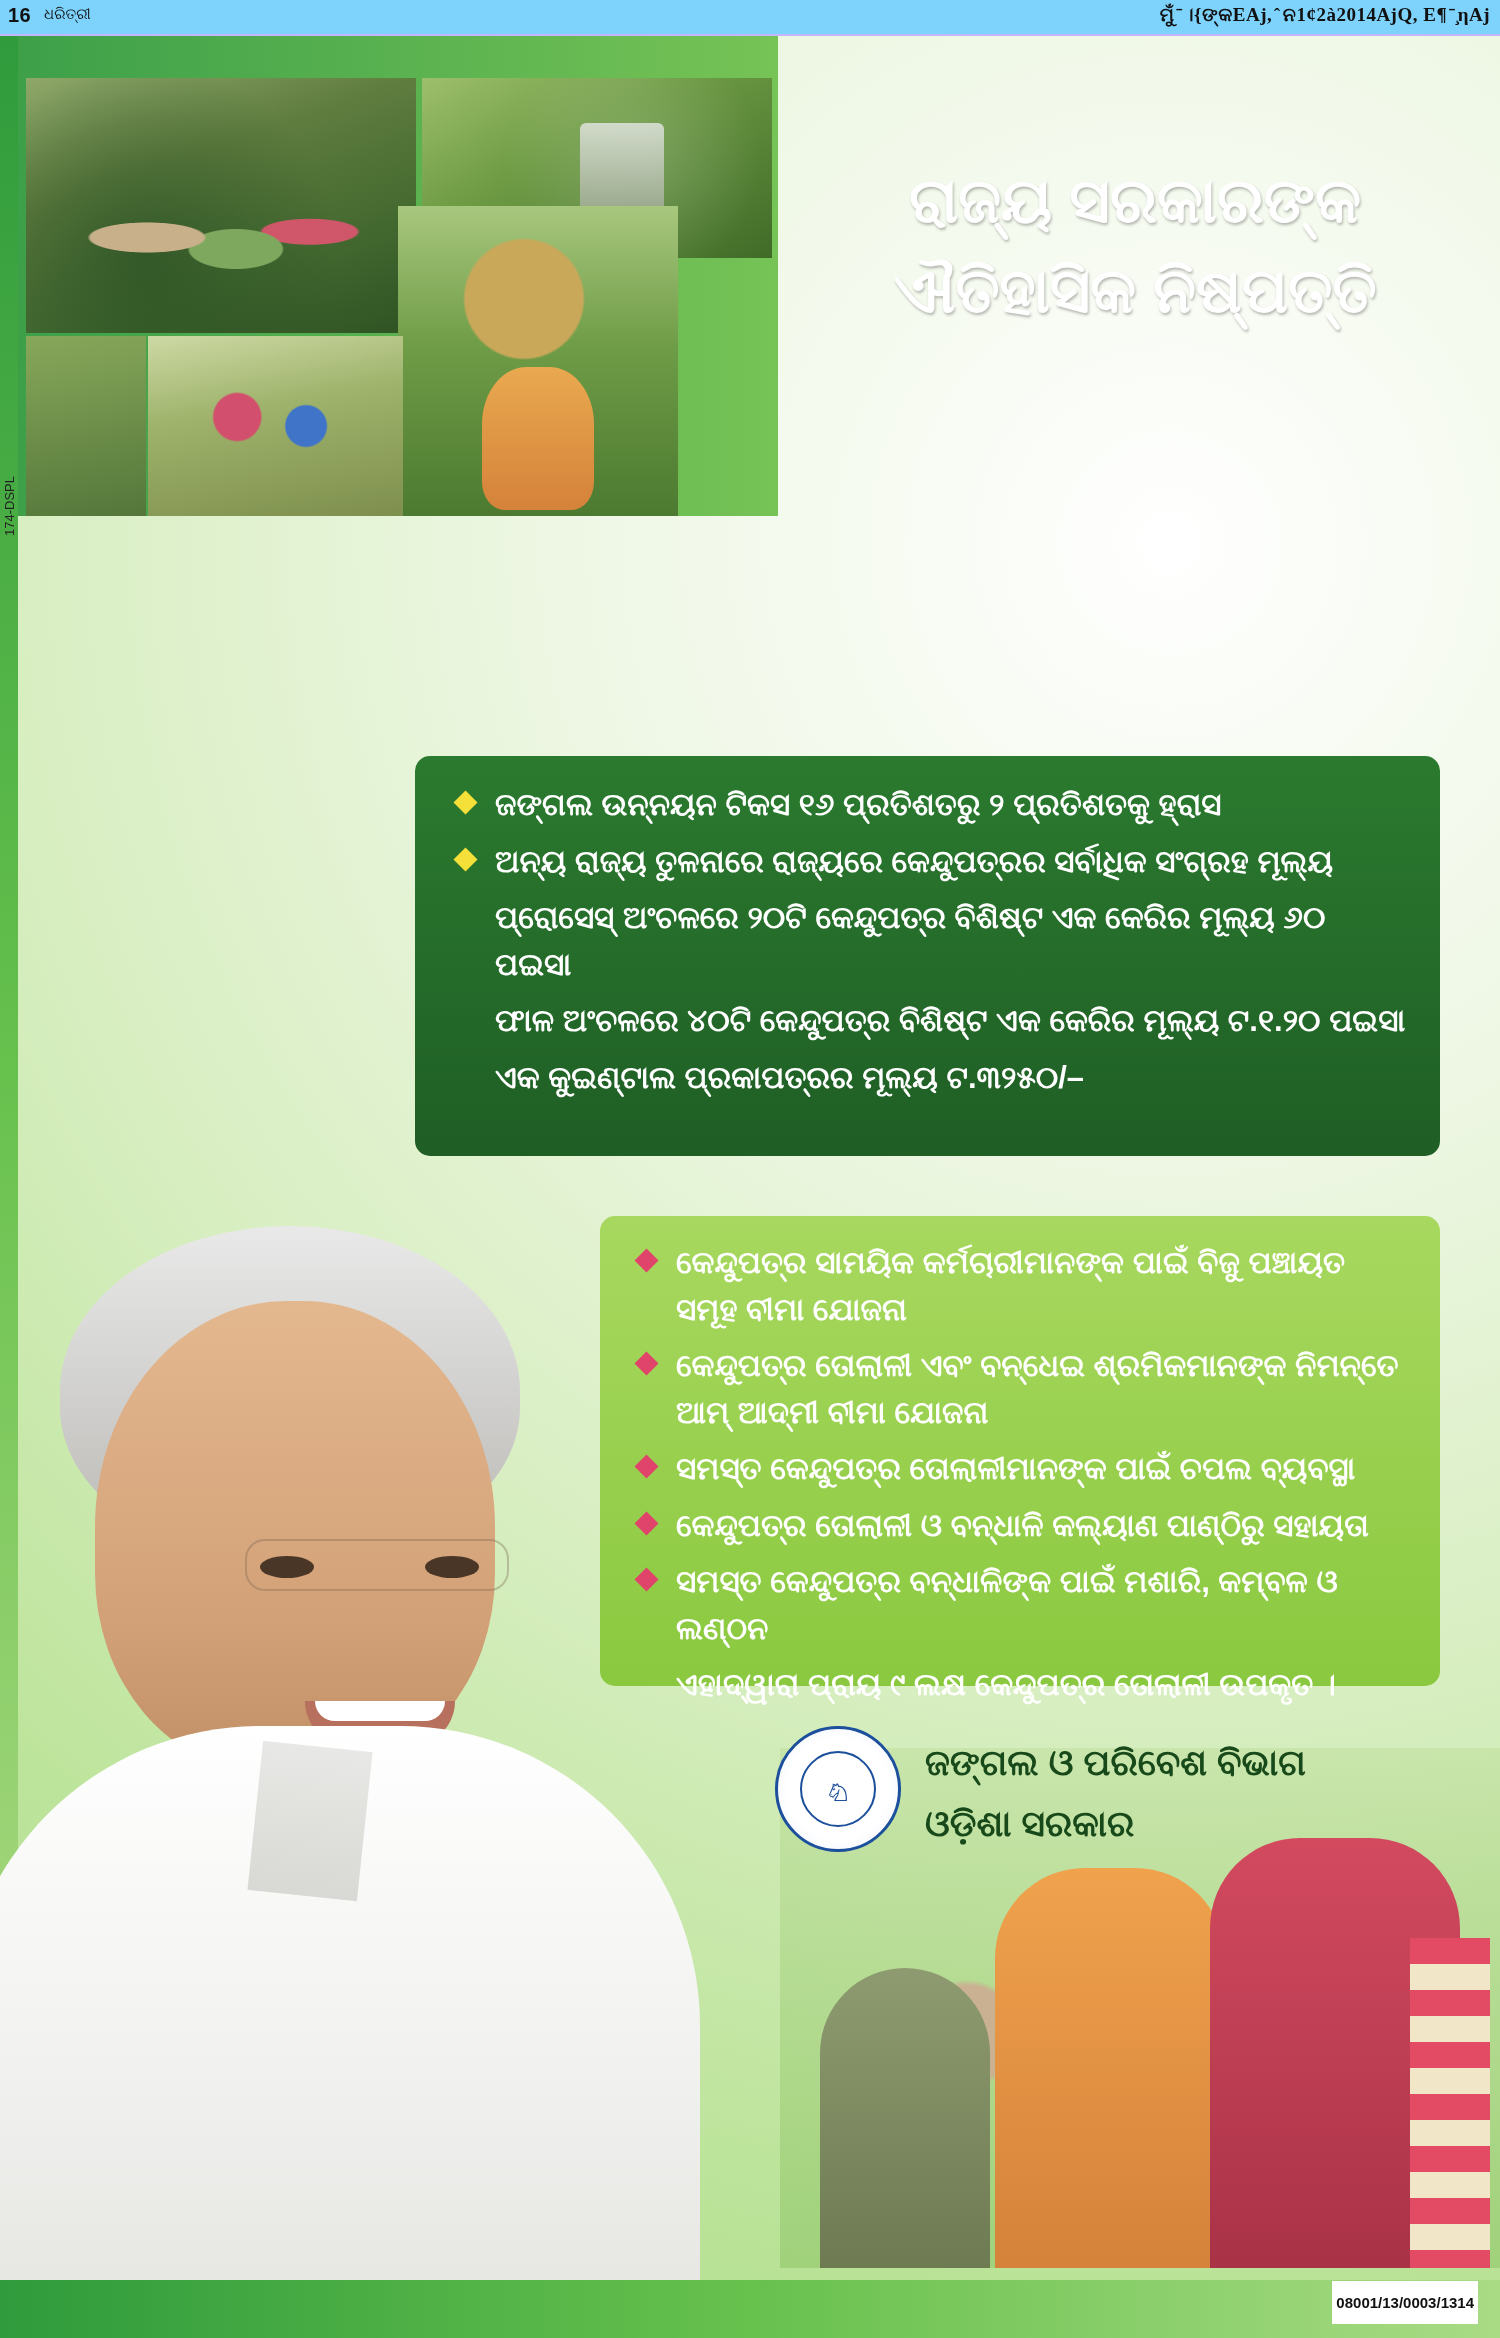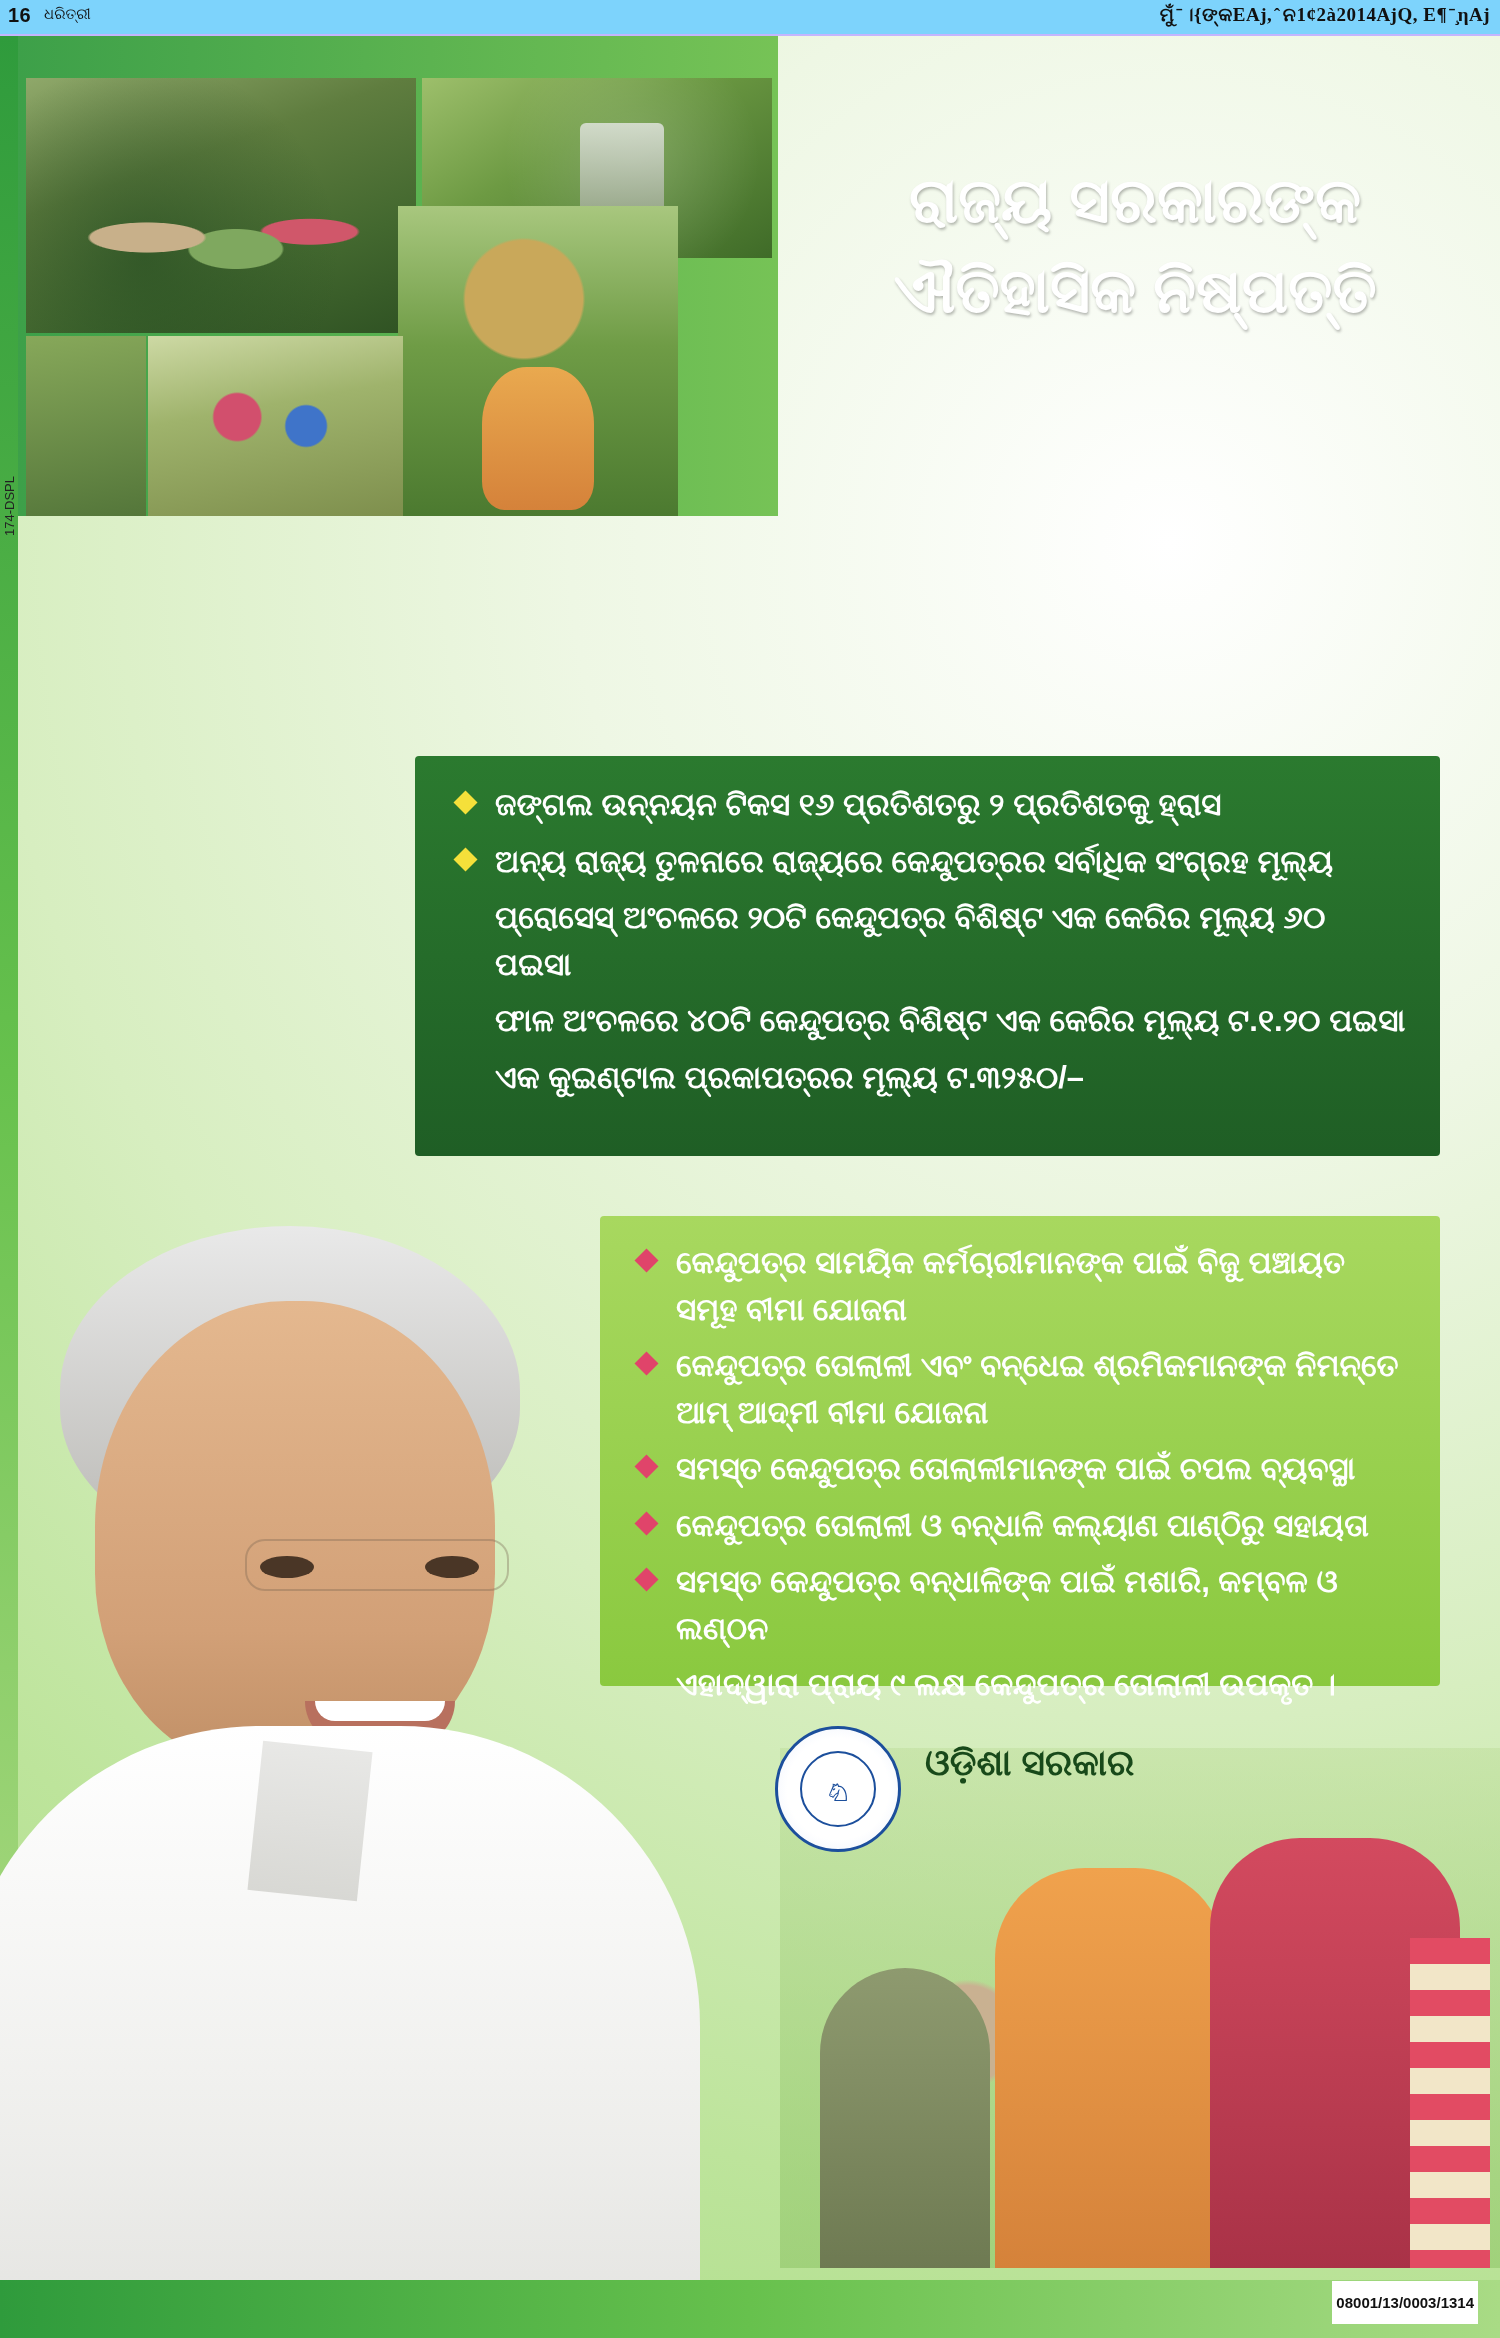--- a/index.html
+++ b/index.html
@@ -106,21 +106,21 @@
   }
 
   
   .intro{
     position:absolute;left:150px;top:500px;width:1280px;
     color:#123b12;font-size:40px;line-height:1.75;font-weight:bold;
   }
 
   
   .box{
-    position:absolute;border-radius:4px;color:#ffffff;
+    position:absolute;border-radius:15px;color:#ffffff;
     box-sizing:border-box;
   }
   .box-dark{
     left:415px;top:720px;width:1025px;height:400px;
     background:linear-gradient(180deg,#2b7a2f,#1f5e25);
     padding:26px 34px 26px 34px;
   }
   .box-light{
     left:600px;top:1180px;width:840px;height:470px;
     background:linear-gradient(180deg,#a8d85f,#8ac93f);
@@ -321,19 +321,20 @@
     <div class="gp-fig gp3"></div>
     <div class="gp-stripe"></div>
   </div>
 
   <div class="emblem-wrap">
     <div class="emblem">
       <div class="inner"></div>
       <div class="lion">♘</div>
     </div>
     <div class="dept">
+      <div>ଜଙ୍ଗଲ ଓ ପରିବେଶ ବିଭାଗ</div>
       <div>ଓଡ଼ିଶା ସରକାର</div>
     </div>
   </div>
 
   <div class="bottom-bar"></div>
   <div class="ad-code">08001/13/0003/1314</div>
 </div>
 
 </body></html>

